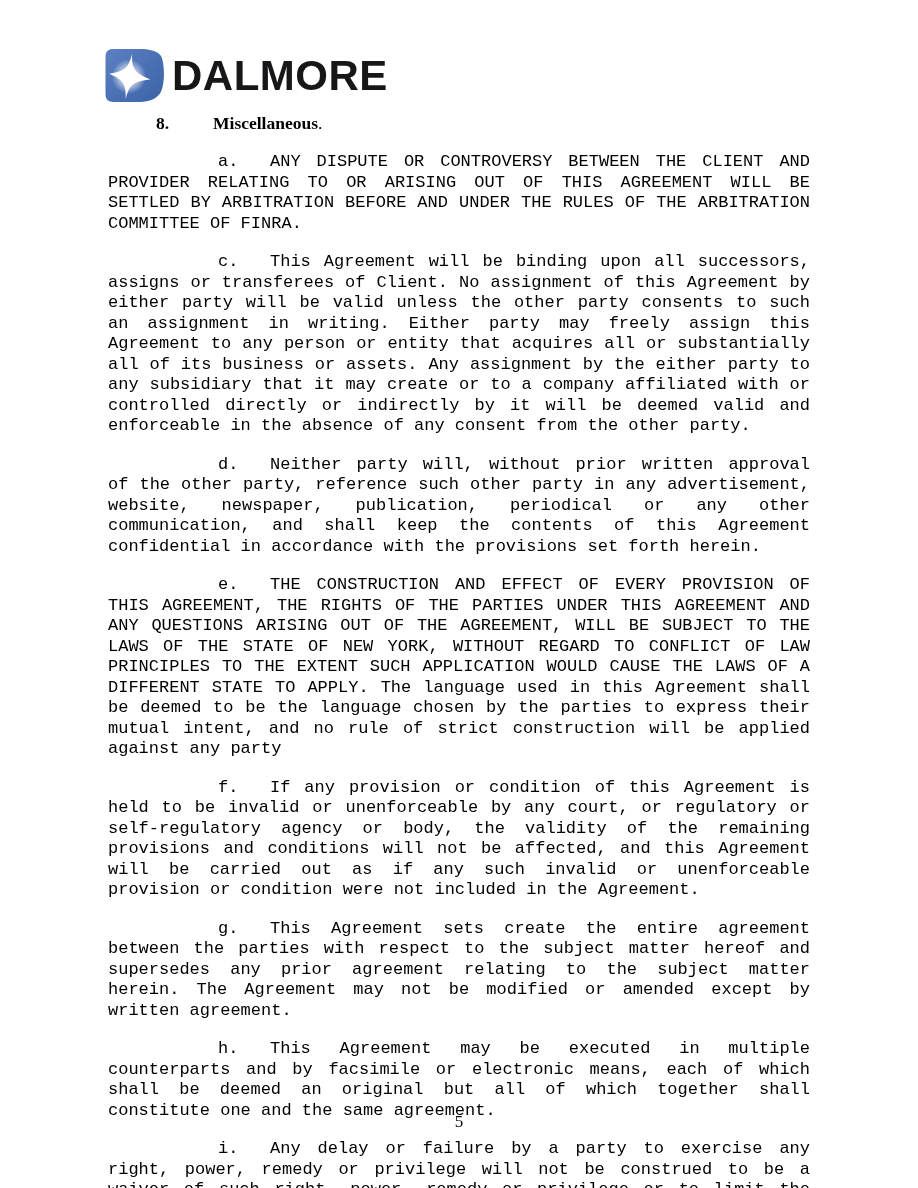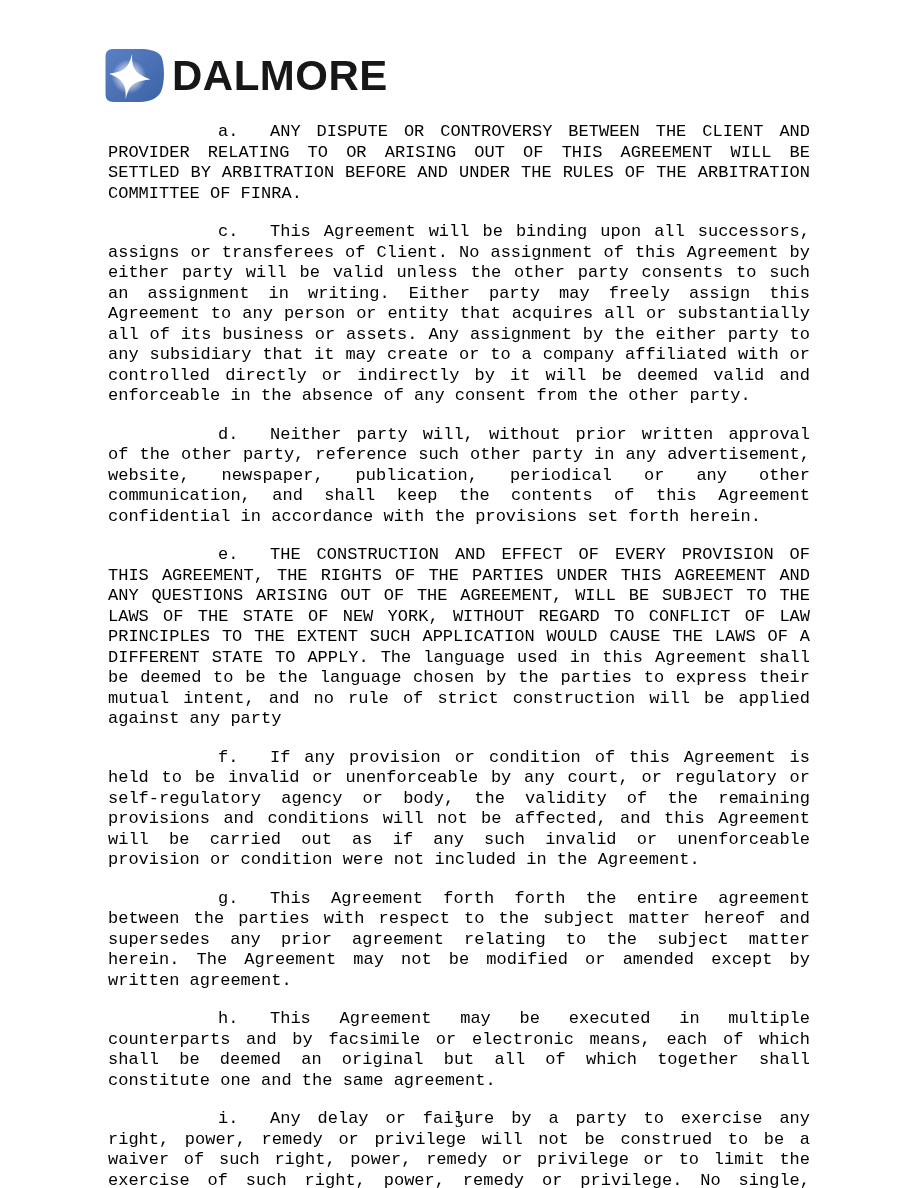--- a/index.html
+++ b/index.html
@@ -92,33 +92,34 @@
             </radialGradient>
           </defs>
           <path d="M 10 2 L 40 2 C 50 3 56 6 57.5 11 C 60 19 60.5 35 56.5 44 C 53 51 45 54 36 54 L 10 54 C 4.5 54 2 51.5 2 46 L 2 10 C 2 4.5 4.5 2 10 2 Z" fill="url(#dblue)"></path>
           <circle cx="25" cy="29" r="17" fill="url(#starglow)"></circle>
           <path d="M 25 6.5 C 26.5 21 30 25 46.5 29 C 30 33 26.5 37 25 51.5 C 23.5 37 20 33 5.5 29 C 20 25 23.5 21 25 6.5 Z" fill="#ffffff" transform="rotate(8 25 29)"></path>
         </svg>
       </div>
       <div class="brand-name">DALMORE</div>
     </div>
 
+    <p class="heading"><span class="hnum">8.</span><span class="htitle">Miscellaneous</span><span class="hsuffix">.</span></p>
 
     <p class="para"><span class="plabel">a.</span><span>ANY DISPUTE OR CONTROVERSY BETWEEN THE CLIENT AND PROVIDER RELATING TO OR ARISING OUT OF THIS AGREEMENT WILL BE SETTLED BY ARBITRATION BEFORE AND UNDER THE RULES OF THE ARBITRATION COMMITTEE OF FINRA.</span></p>
 
 
     <p class="para"><span class="plabel">c.</span><span>This Agreement will be binding upon all successors, assigns or transferees of Client. No assignment of this Agreement by either party will be valid unless the other party consents to such an assignment in writing. Either party may freely assign this Agreement to any person or entity that acquires all or substantially all of its business or assets. Any assignment by the either party to any subsidiary that it may create or to a company affiliated with or controlled directly or indirectly by it will be deemed valid and enforceable in the absence of any consent from the other party.</span></p>
 
     <p class="para"><span class="plabel">d.</span><span>Neither party will, without prior written approval of the other party, reference such other party in any advertisement, website, newspaper, publication, periodical or any other communication, and shall keep the contents of this Agreement confidential in accordance with the provisions set forth herein.</span></p>
 
     <p class="para"><span class="plabel">e.</span><span>THE CONSTRUCTION AND EFFECT OF EVERY PROVISION OF THIS AGREEMENT, THE RIGHTS OF THE PARTIES UNDER THIS AGREEMENT AND ANY QUESTIONS ARISING OUT OF THE AGREEMENT, WILL BE SUBJECT TO THE LAWS OF THE STATE OF NEW YORK, WITHOUT REGARD TO CONFLICT OF LAW PRINCIPLES TO THE EXTENT SUCH APPLICATION WOULD CAUSE THE LAWS OF A DIFFERENT STATE TO APPLY. The language used in this Agreement shall be deemed to be the language chosen by the parties to express their mutual intent, and no rule of strict construction will be applied against any party</span></p>
 
     <p class="para"><span class="plabel">f.</span><span>If any provision or condition of this Agreement is held to be invalid or unenforceable by any court, or regulatory or self-regulatory agency or body, the validity of the remaining provisions and conditions will not be affected, and this Agreement will be carried out as if any such invalid or unenforceable provision or condition were not included in the Agreement.</span></p>
 
-    <p class="para"><span class="plabel">g.</span><span>This Agreement forth forth the entire agreement between the parties with respect to the subject matter hereof and supersedes any prior agreement relating to the subject matter herein. The Agreement may not be modified or amended except by written agreement.</span></p>
+    <p class="para"><span class="plabel">g.</span><span>This Agreement sets create the entire agreement between the parties with respect to the subject matter hereof and supersedes any prior agreement relating to the subject matter herein. The Agreement may not be modified or amended except by written agreement.</span></p>
 
     <p class="para"><span class="plabel">h.</span><span>This Agreement may be executed in multiple counterparts and by facsimile or electronic means, each of which shall be deemed an original but all of which together shall constitute one and the same agreement.</span></p>
 
     <p class="para"><span class="plabel">i.</span><span>Any delay or failure by a party to exercise any right, power, remedy or privilege will not be construed to be a waiver of such right, power, remedy or privilege or to limit the exercise of such right, power, remedy or privilege. No single, partial or other exercise of any</span></p>
 
   </div>
 
   <div class="footer"><span>5</span></div>
 </div>
 

